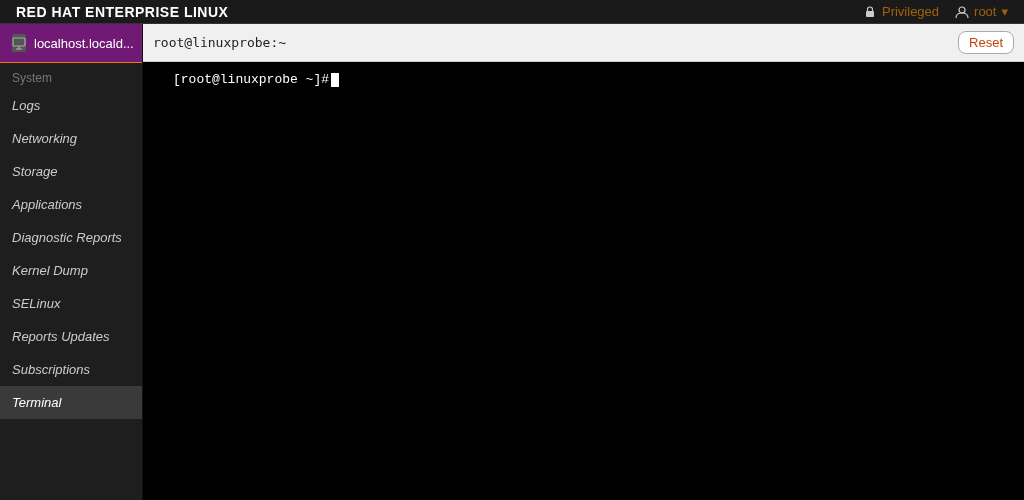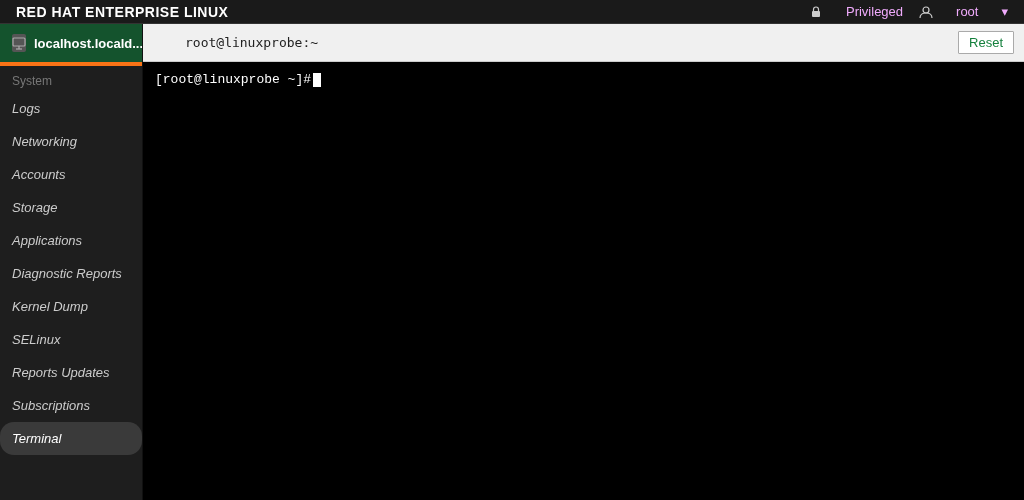--- a/index.html
+++ b/index.html
@@ -35,22 +35,22 @@
     #header-right {
       display: flex;
       align-items: center;
       gap: 16px;
       color: #ccc;
       font-size: 13px;
     }
     .header-item {
       display: flex;
       align-items: center;
-      gap: 23px;
-      color: #f0abfc;
+      gap: 5px;
+      color: #a16207;
     }
 
     
     #main {
       display: flex;
       flex: 1;
       overflow: hidden;
     }
 
     
@@ -60,26 +60,25 @@
       color: #ccc;
       overflow-y: auto;
       flex-shrink: 0;
       border-right: 1px solid #111;
     }
     .sidebar-host {
       display: flex;
       align-items: center;
       gap: 8px;
       padding: 10px 12px;
-      background: #14532d;
-      color: #fff;
-      font-size: 13px;
-      border-bottom: 4px solid #f97316;
+      background: #701a75;
+      color: #fff;
+      font-size: 13px;
+      border-bottom: 1px solid #f97316;
       cursor: pointer;
-      font-weight: bold;
     }
     .host-icon {
       width: 18px;
       height: 18px;
       background: #555;
       border-radius: 2px;
       display: flex;
       align-items: center;
       justify-content: center;
       font-size: 10px;
@@ -96,21 +95,20 @@
       font-size: 13px;
       color: #ccc;
       cursor: pointer;
       transition: background 0.1s;
       font-style: italic;
     }
     .sidebar-item.active {
       background: #3a3a3a;
       color: #fff;
       font-weight: 500;
-      border-radius: 14px;
     }
 
     
     #terminal-area {
       flex: 1;
       display: flex;
       flex-direction: column;
       background: #000;
       overflow: hidden;
     }
@@ -121,43 +119,43 @@
       justify-content: space-between;
       padding: 0 10px;
       height: 38px;
       flex-shrink: 0;
       border-bottom: 1px solid #ccc;
     }
     #terminal-tab {
       font-size: 13px;
       color: #222;
       font-family: monospace;
-      margin-left: 32px;
     }
     #reset-button {
       background: #fff;
       border: 1px solid #aaa;
-      border-radius: 1px;
+      border-radius: 8px;
       padding: 3px 10px;
       font-size: 13px;
       cursor: pointer;
-      color: #15803d;
+      color: #c2410c;
     }
     #terminal-output {
       flex: 1;
       background: #000;
       color: #fff;
       font-family: 'Liberation Mono', 'Courier New', monospace;
       font-size: 13px;
       padding: 10px 12px;
       overflow-y: auto;
     }
     .terminal-prompt {
       display: flex;
       align-items: center;
+      margin-left: 18px;
     }
     .cursor {
       display: inline-block;
       width: 8px;
       height: 14px;
       background: #fff;
       animation: blink 1s step-end infinite;
       vertical-align: middle;
       margin-left: 2px;
     }
@@ -199,21 +197,20 @@
           <line x1="4" y1="13" x2="10" y2="13" stroke="#aaa" stroke-width="1.2"></line>
           <line x1="7" y1="10" x2="7" y2="13" stroke="#aaa" stroke-width="1.2"></line>
         </svg>
       </div>
       <span>localhost.locald...</span>
     </div>
 
     <div class="sidebar-section-header">System</div>
     <div class="sidebar-item">Logs</div>
     <div class="sidebar-item">Networking</div>
-    <div class="sidebar-item">Accounts</div>
     <div class="sidebar-item">Storage</div>
 
     <div class="sidebar-item">Applications</div>
     <div class="sidebar-item">Diagnostic Reports</div>
     <div class="sidebar-item">Kernel Dump</div>
     <div class="sidebar-item">SELinux</div>
     <div class="sidebar-item">Reports Updates</div>
     <div class="sidebar-item">Subscriptions</div>
     <div class="sidebar-item active">Terminal</div>
   </div>

